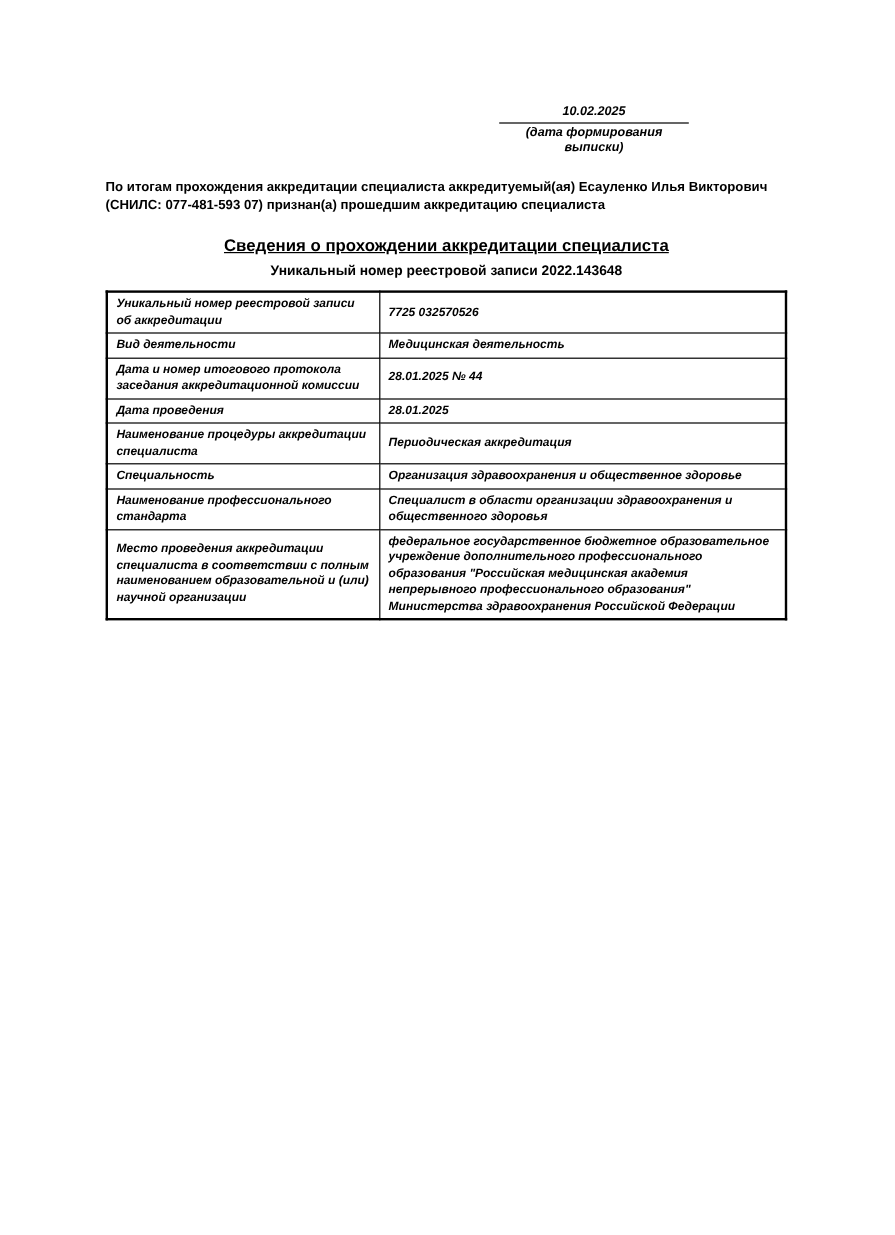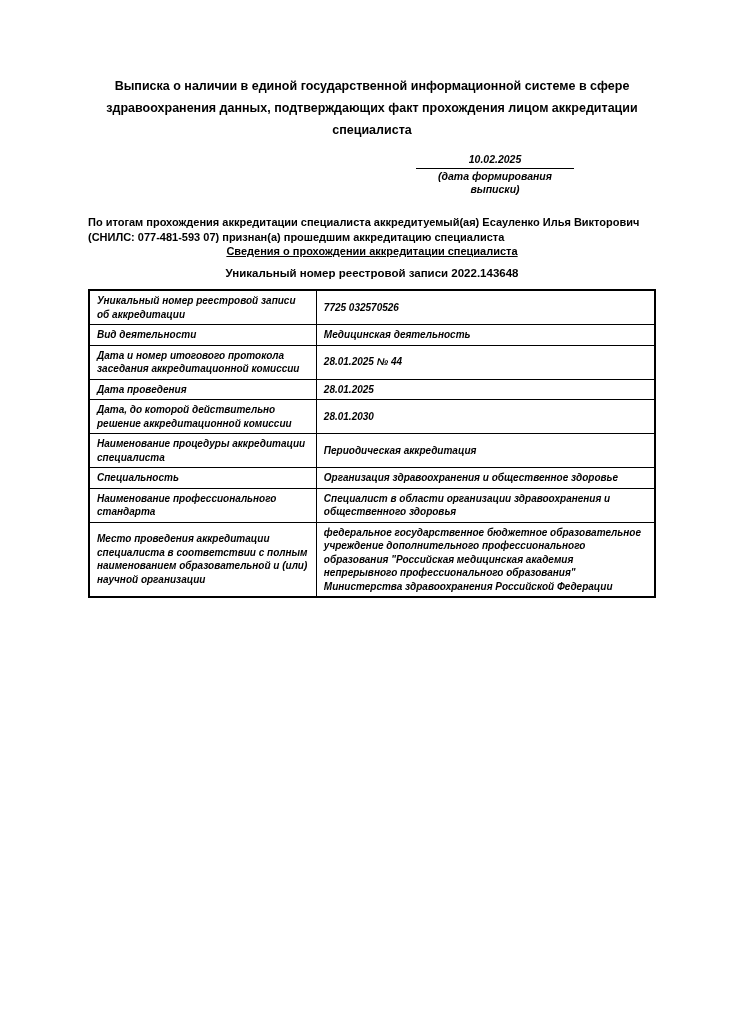--- a/index.html
+++ b/index.html
@@ -45,21 +45,22 @@
     padding-top: 1px;
   }
   .intro {
     margin-top: 19px;
     font-size: 11px;
     font-weight: bold;
     text-align: left;
     line-height: 15px;
   }
   .section-heading {
-    font-size: 11px;
+    margin-top: 19px;
+    font-size: 14px;
     font-weight: bold;
     text-align: center;
     text-decoration: underline;
     line-height: 13px;
   }
   .registry-heading {
     margin-top: 8px;
     font-size: 11.5px;
     font-weight: bold;
     text-align: center;
@@ -81,21 +82,20 @@
     vertical-align: middle;
   }
   td.label-cell { width: 228px; }
   td.value-cell { width: 340px; }
 </style>
 </head>
 <body>
 
 <div class="page">
 
-  <div class="doc-title">Выписка о наличии в единой государственной информационной системе в сфере здравоохранения данных, подтверждающих факт прохождения лицом аккредитации специалиста</div>
 
   <div class="date-block">
     <div class="date-value">10.02.2025</div>
     <div class="date-caption">(дата формирования выписки)</div>
   </div>
 
   <div class="intro">По итогам прохождения аккредитации специалиста аккредитуемый(ая) Есауленко Илья Викторович (СНИЛС: 077-481-593 07) признан(а) прошедшим аккредитацию специалиста</div>
 
   <div class="section-heading">Сведения о прохождении аккредитации специалиста</div>
 
@@ -113,24 +113,20 @@
       </tr>
       <tr>
         <td class="label-cell">Дата и номер итогового протокола заседания аккредитационной комиссии</td>
         <td class="value-cell">28.01.2025 № 44</td>
       </tr>
       <tr>
         <td class="label-cell">Дата проведения</td>
         <td class="value-cell">28.01.2025</td>
       </tr>
       <tr>
-        <td class="label-cell">Дата, до которой действительно решение аккредитационной комиссии</td>
-        <td class="value-cell">28.01.2030</td>
-      </tr>
-      <tr>
         <td class="label-cell">Наименование процедуры аккредитации специалиста</td>
         <td class="value-cell">Периодическая аккредитация</td>
       </tr>
       <tr>
         <td class="label-cell">Специальность</td>
         <td class="value-cell">Организация здравоохранения и общественное здоровье</td>
       </tr>
       <tr>
         <td class="label-cell">Наименование профессионального стандарта</td>
         <td class="value-cell">Специалист в области организации здравоохранения и общественного здоровья</td>

